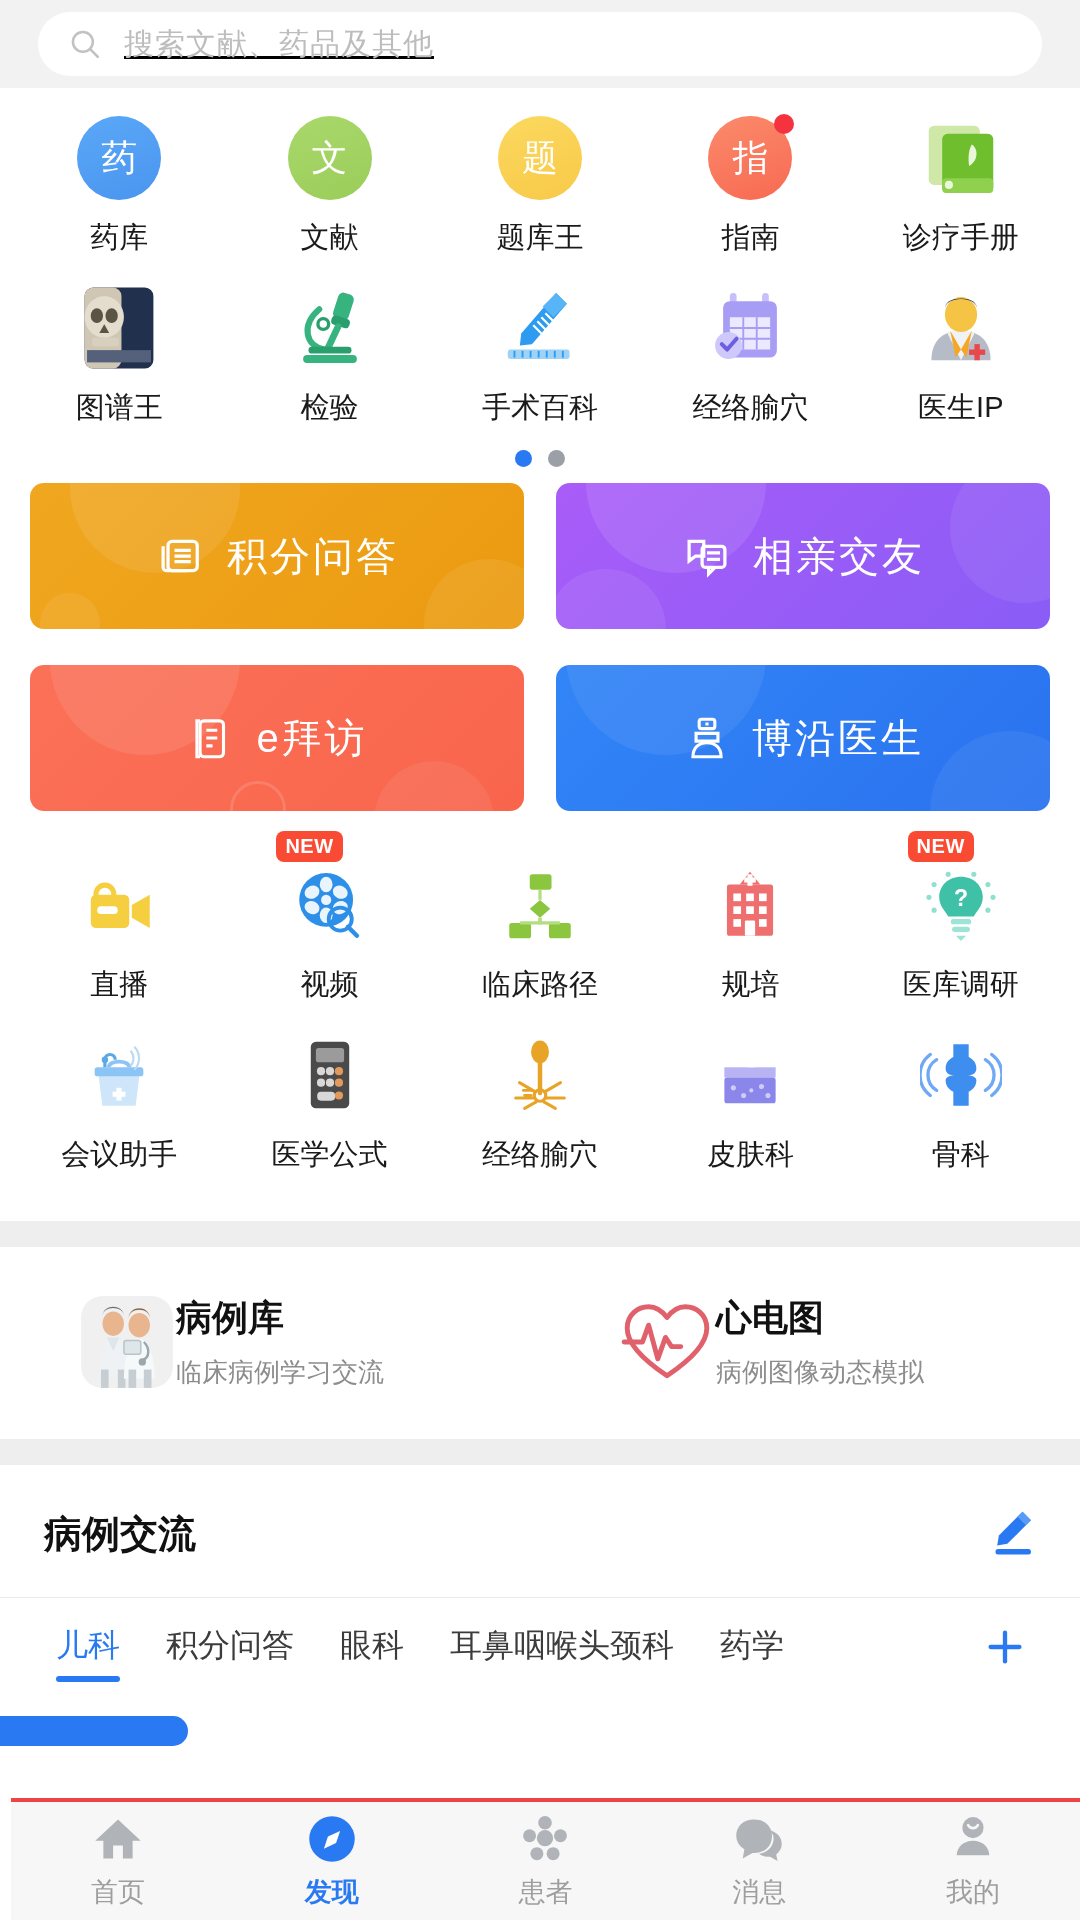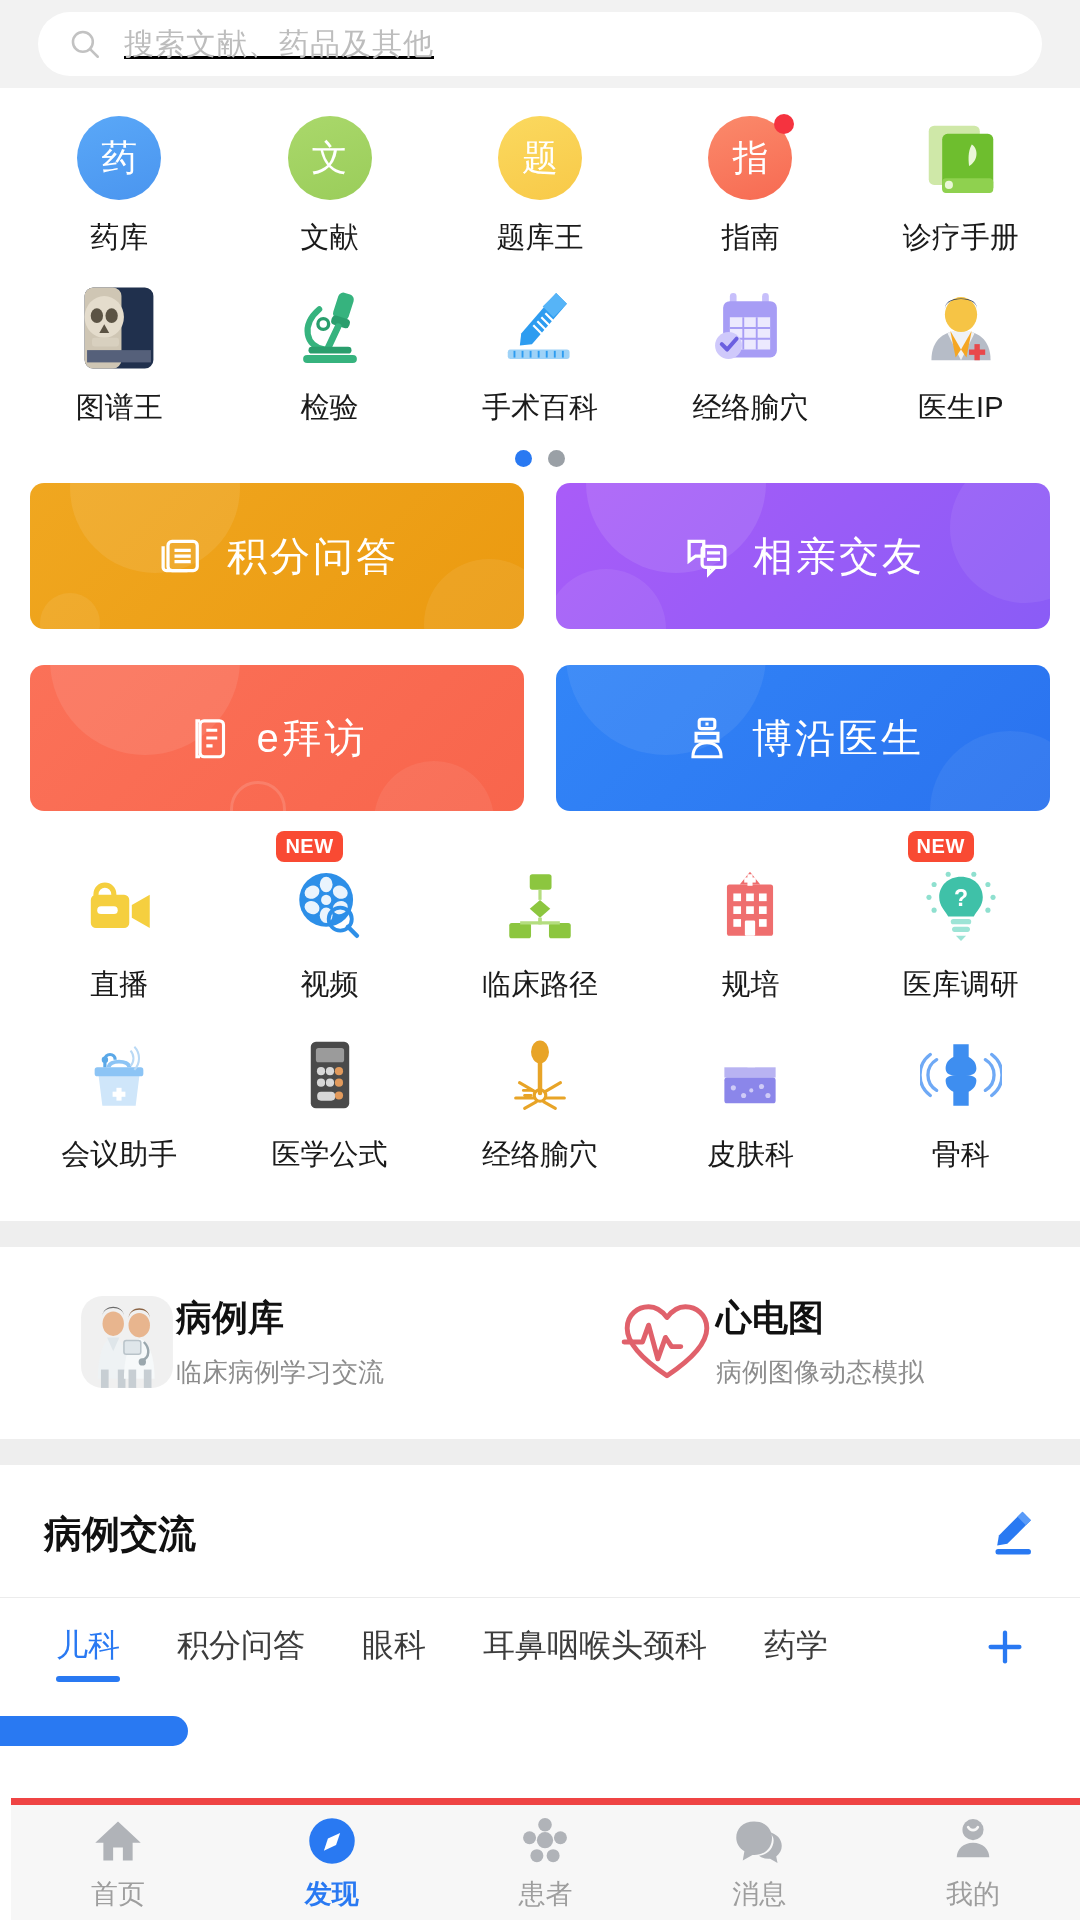--- a/index.html
+++ b/index.html
@@ -82,38 +82,38 @@
   .feature .ftxt .ft { font-size: 36px; font-weight: 700; color:#111; }
   .feature .ftxt .fs { font-size: 26px; color:#8d8d8d; margin-top: 12px; }
 
   
   .sec-head {
     display:flex; align-items:center; justify-content:space-between;
     padding: 40px 44px 34px 44px;
   }
   .sec-head .st { font-size: 38px; font-weight: 700; color:#111; }
   .tabs-row {
-    display:flex; align-items:flex-start; gap: 13px;
+    display:flex; align-items:flex-start; gap: 2px;
     padding: 0 34px; border-top: 1px solid #ececec; padding-top: 26px;
   }
   .tab { padding: 0 22px; position:relative; }
   .tab .tl { font-size: 32px; color:#3c3c3c; white-space:nowrap; }
   .tab.active .tl { color:#2979f2; }
   .tab.active .und {
     position:absolute; left: 22px; right: 22px; bottom: -14px;
     height: 6px; background:#2979f2; border-radius: 3px;
   }
   .tab-plus { margin-left: auto; padding-right: 18px; }
 
   .blue-stub { width: 188px; height: 30px; background:#2979f2; border-radius: 0 15px 15px 0; margin-top: 42px;}
 
   
   .tabbar {
     position:absolute; left:11px; right:0; bottom:0; height: 122px;
-    background:#f7f7f7; border-top: 7px solid #ef4444;
+    background:#f7f7f7; border-top: 4px solid #ef4444;
     display:grid; grid-template-columns: repeat(5,1fr); align-items:center;
   }
   .tabitem { display:flex; flex-direction:column; align-items:center; gap: 8px; }
   .tabitem .tbi { height: 54px; display:flex; align-items:center; }
   .tabitem .tbl { font-size: 27px; color:#9e9e9e; }
   .tabitem.on .tbl { color:#2979f2;font-weight:bold; }
 </style>
 </head>
 <body>
 

